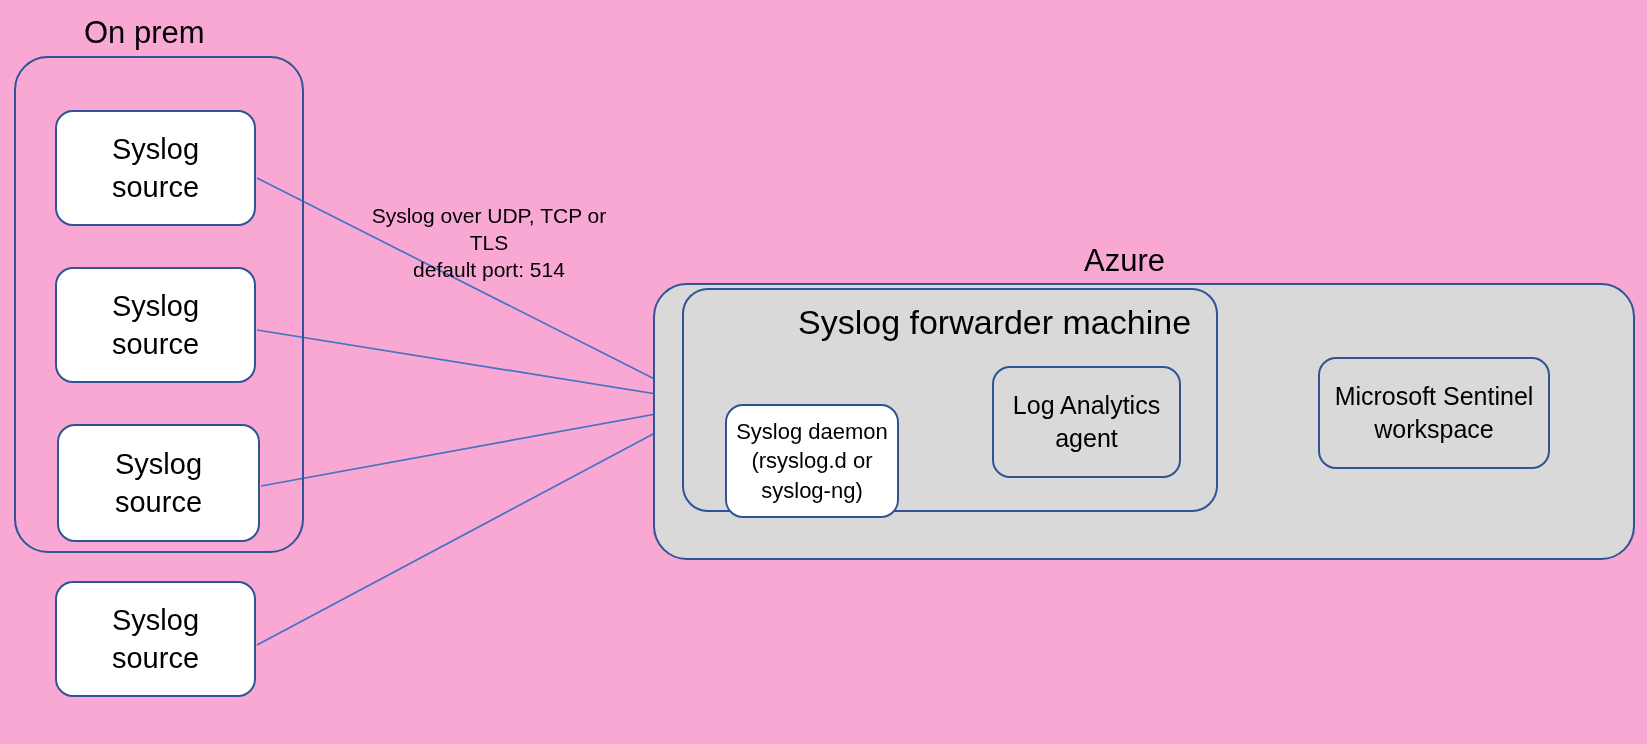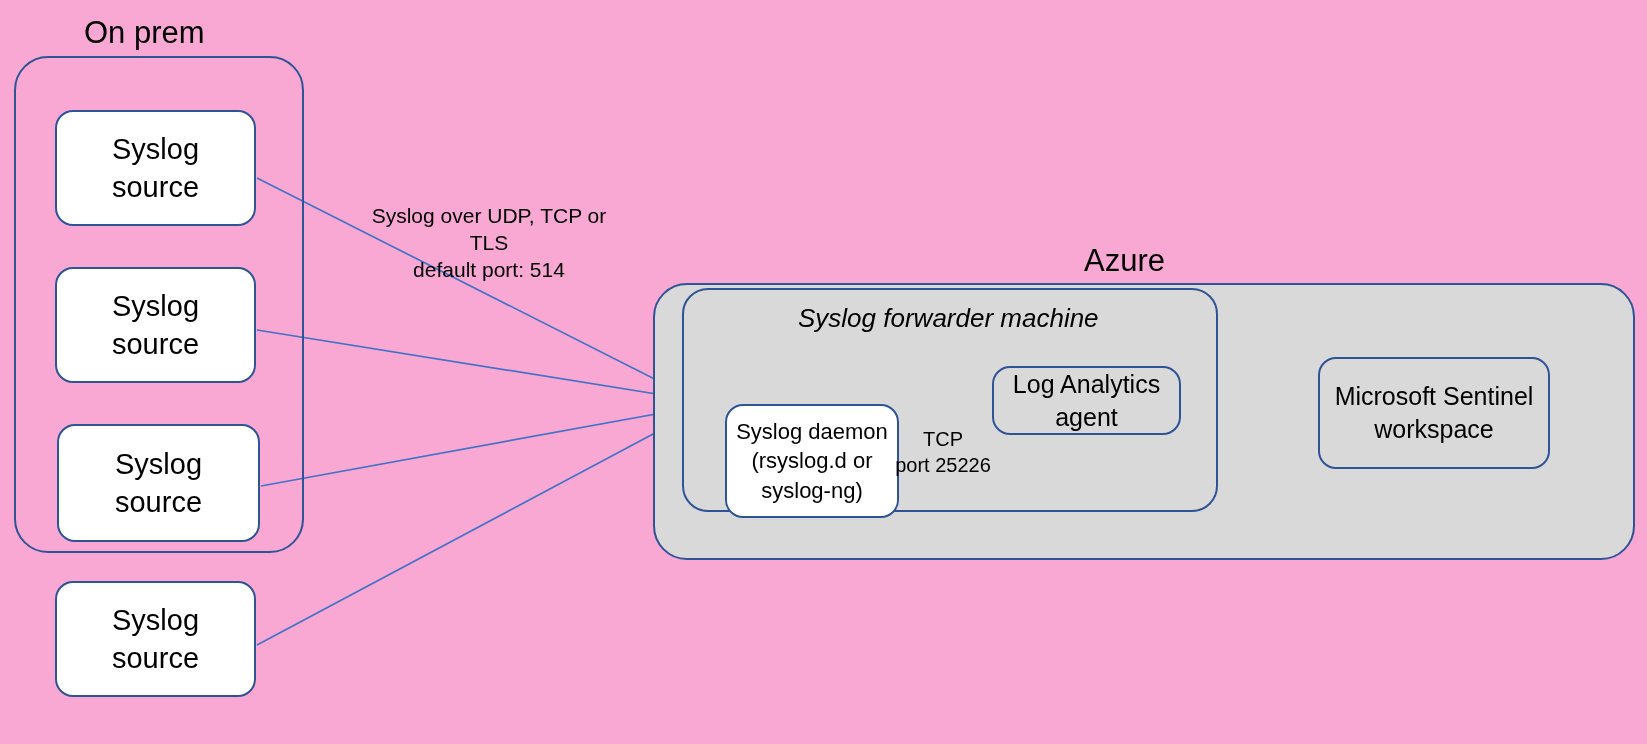--- a/index.html
+++ b/index.html
@@ -136,32 +136,30 @@
 
   <div class="edge-label ingest" style="left:363px; top:203px; width:252px;">Syslog over UDP, TCP or TLS
 default port: 514</div>
 
   <div class="group-title" style="left:1084px; top:244px;">Azure</div>
 
   <div class="group fill-gray" style="left:653px; top:283px; width:982px; height:277px;"></div>
 
   <div class="group fill-gray" style="left:682px; top:288px; width:536px; height:224px; border-radius:26px;"></div>
 
-  <div class="group-title" style="left:798px; top:304px; font-size:26px;font-style:italic;">Syslog forwarder machine</div>
+  <div class="group-title" style="left:798px; top:304px; font-size:34px;">Syslog forwarder machine</div>
 
   <div class="node white daemon" style="left:725px; top:356px; width:174px; height:114px;">
     <span class="label">Syslog daemon
 (rsyslog.d or
 syslog-ng)</span>
   </div>
 
-  <div class="edge-label tcp" style="left:893px; top:427px; width:100px;">TCP
-port 25226</div>
 
-  <div class="node gray agent" style="left:992px; top:366px; width:189px; height:69px;">
+  <div class="node gray agent" style="left:992px; top:366px; width:189px; height:112px;">
     <span class="label">Log Analytics
 agent</span>
   </div>
 
   <div class="node gray sentinel" style="left:1270px; top:357px; width:232px; height:112px;margin-left:48px;">
     <span class="label">Microsoft Sentinel
 workspace</span>
   </div>
 
 </div>

